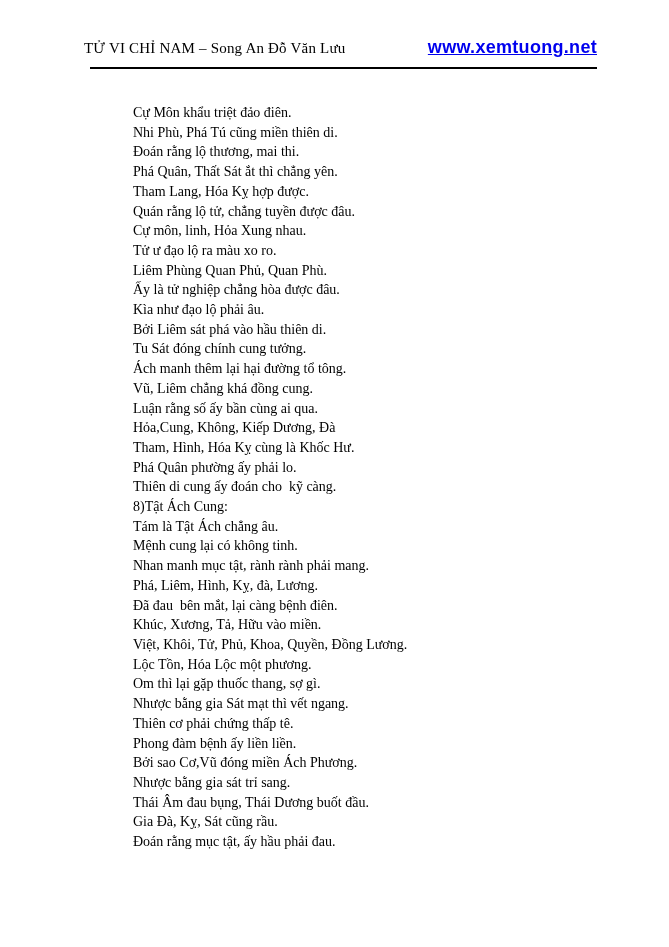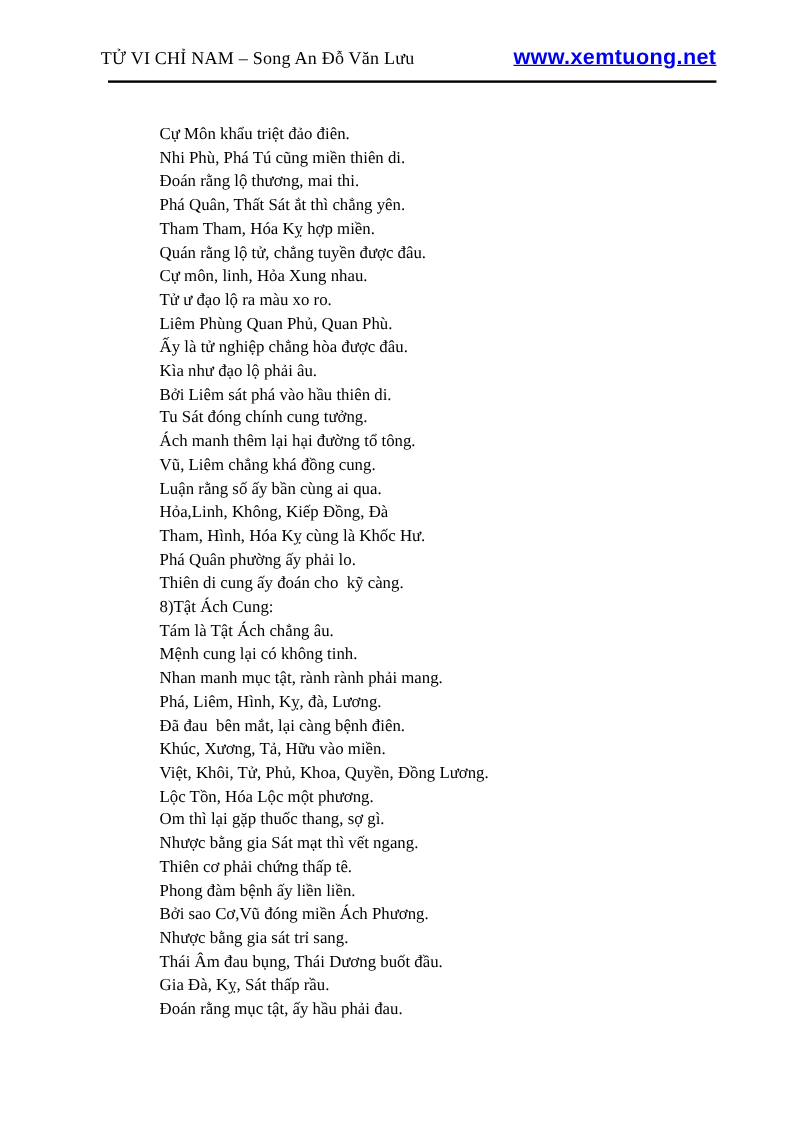--- a/index.html
+++ b/index.html
@@ -70,48 +70,48 @@
     <span class="header-title">TỬ VI CHỈ NAM – Song An Đỗ Văn Lưu</span>
     <span class="header-link" style="color: rgb(0, 0, 238);">www.xemtuong.net</span>
   </div>
   <hr class="header-rule">
   <div class="poem-body">
 
   <div class="poem-line">Cự Môn khẩu triệt đảo điên.</div>
       <div class="poem-line">Nhi Phù, Phá Tú cũng miền thiên di.</div>
       <div class="poem-line">Đoán rằng lộ thương, mai thi.</div>
       <div class="poem-line">Phá Quân, Thất Sát ắt thì chẳng yên.</div>
-      <div class="poem-line">Tham Tham, Hóa Kỵ hợp miền.</div>
+      <div class="poem-line">Tham Lang, Hóa Kỵ hợp được.</div>
       <div class="poem-line">Quán rằng lộ tử, chẳng tuyền được đâu.</div>
       <div class="poem-line">Cự môn, linh, Hỏa Xung nhau.</div>
       <div class="poem-line">Tử ư đạo lộ ra màu xo ro.</div>
       <div class="poem-line">Liêm Phùng Quan Phủ, Quan Phù.</div>
       <div class="poem-line">Ấy là tử nghiệp chẳng hòa được đâu.</div>
       <div class="poem-line">Kìa như đạo lộ phải âu.</div>
       <div class="poem-line">Bởi Liêm sát phá vào hầu thiên di.</div>
       <div class="poem-line">Tu Sát đóng chính cung tưởng.</div>
       <div class="poem-line">Ách manh thêm lại hại đường tổ tông.</div>
       <div class="poem-line">Vũ, Liêm chẳng khá đồng cung.</div>
       <div class="poem-line">Luận rằng số ấy bần cùng ai qua.</div>
-      <div class="poem-line">Hỏa,Linh, Không, Kiếp Đồng, Đà</div>
+      <div class="poem-line">Hỏa,Cung, Không, Kiếp Dương, Đà</div>
       <div class="poem-line">Tham, Hình, Hóa Kỵ cùng là Khốc Hư.</div>
       <div class="poem-line">Phá Quân phường ấy phải lo.</div>
       <div class="poem-line">Thiên di cung ấy đoán cho  kỹ càng.</div>
       <div class="poem-line">8)Tật Ách Cung:</div>
       <div class="poem-line">Tám là Tật Ách chẳng âu.</div>
       <div class="poem-line">Mệnh cung lại có không tinh.</div>
       <div class="poem-line">Nhan manh mục tật, rành rành phải mang.</div>
       <div class="poem-line">Phá, Liêm, Hình, Kỵ, đà, Lương.</div>
       <div class="poem-line">Đã đau  bên mắt, lại càng bệnh điên.</div>
       <div class="poem-line">Khúc, Xương, Tả, Hữu vào miền.</div>
       <div class="poem-line">Việt, Khôi, Tử, Phủ, Khoa, Quyền, Đồng Lương.</div>
       <div class="poem-line">Lộc Tồn, Hóa Lộc một phương.</div>
       <div class="poem-line">Om thì lại gặp thuốc thang, sợ gì.</div>
       <div class="poem-line">Nhược bằng gia Sát mạt thì vết ngang.</div>
       <div class="poem-line">Thiên cơ phải chứng thấp tê.</div>
       <div class="poem-line">Phong đàm bệnh ấy liền liền.</div>
       <div class="poem-line">Bởi sao Cơ,Vũ đóng miền Ách Phương.</div>
       <div class="poem-line">Nhược bằng gia sát trỉ sang.</div>
       <div class="poem-line">Thái Âm đau bụng, Thái Dương buốt đầu.</div>
-      <div class="poem-line">Gia Đà, Kỵ, Sát thấp rầu.</div>
+      <div class="poem-line">Gia Đà, Kỵ, Sát cũng rầu.</div>
       <div class="poem-line">Đoán rằng mục tật, ấy hầu phải đau.</div>
     </div>
 </div>
 
 </body></html>

